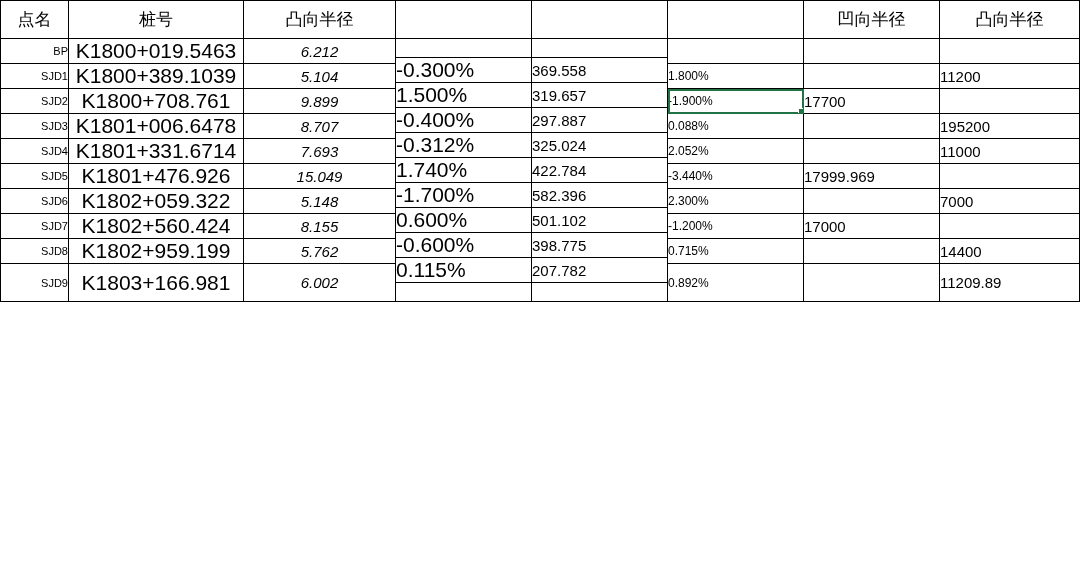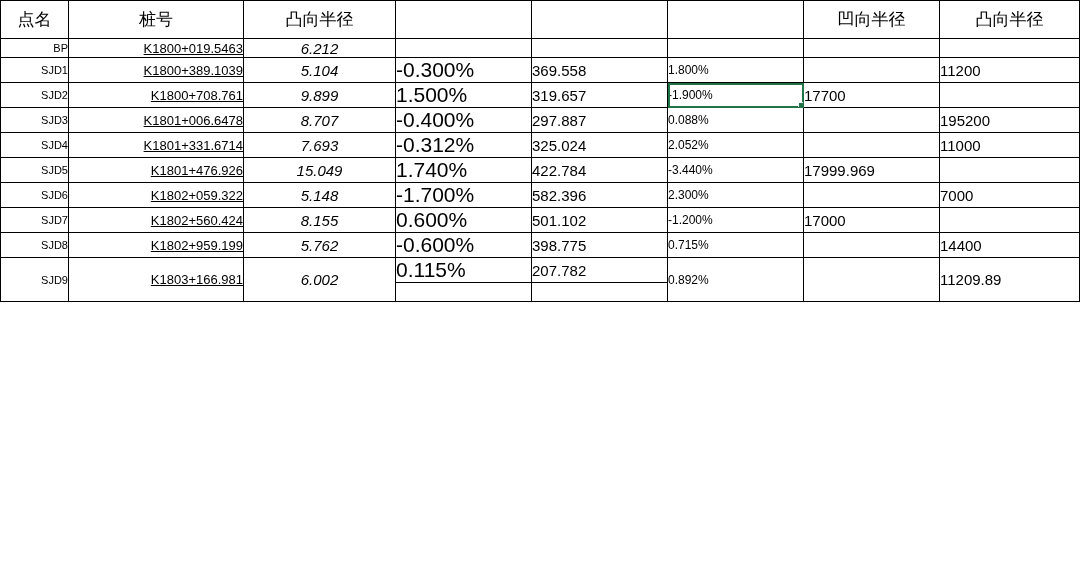--- a/index.html
+++ b/index.html
@@ -44,21 +44,21 @@
   col.c6 { width: 136px; }
   col.c7 { width: 140px; }
 
   .hdr {
     text-align: center;
     font-size: 17px;
     font-weight: bold;
     height: 36px;
   }
   .pt-name { padding-left: 7px; text-align: right; font-size: 11px; }
-  .stake { text-align: right; font-size: 13px; text-decoration: underline; }
+  .stake { text-align: center; font-size: 21px; }
   .elev { padding-left: 10px; text-align: center; font-size: 15px; font-style: italic; }
   .slope { padding-left: 10px; text-align: left; font-size: 21px; }
   .len { padding-left: 10px; text-align: left; font-size: 15px; }
   .gslope { padding-left: 10px; text-align: left; font-size: 12px; }
   .rad { padding-left: 10px; text-align: left; font-size: 15px; }
   .blank { }
 
   
   table.grid tr.half td { height: 18px; }
 

